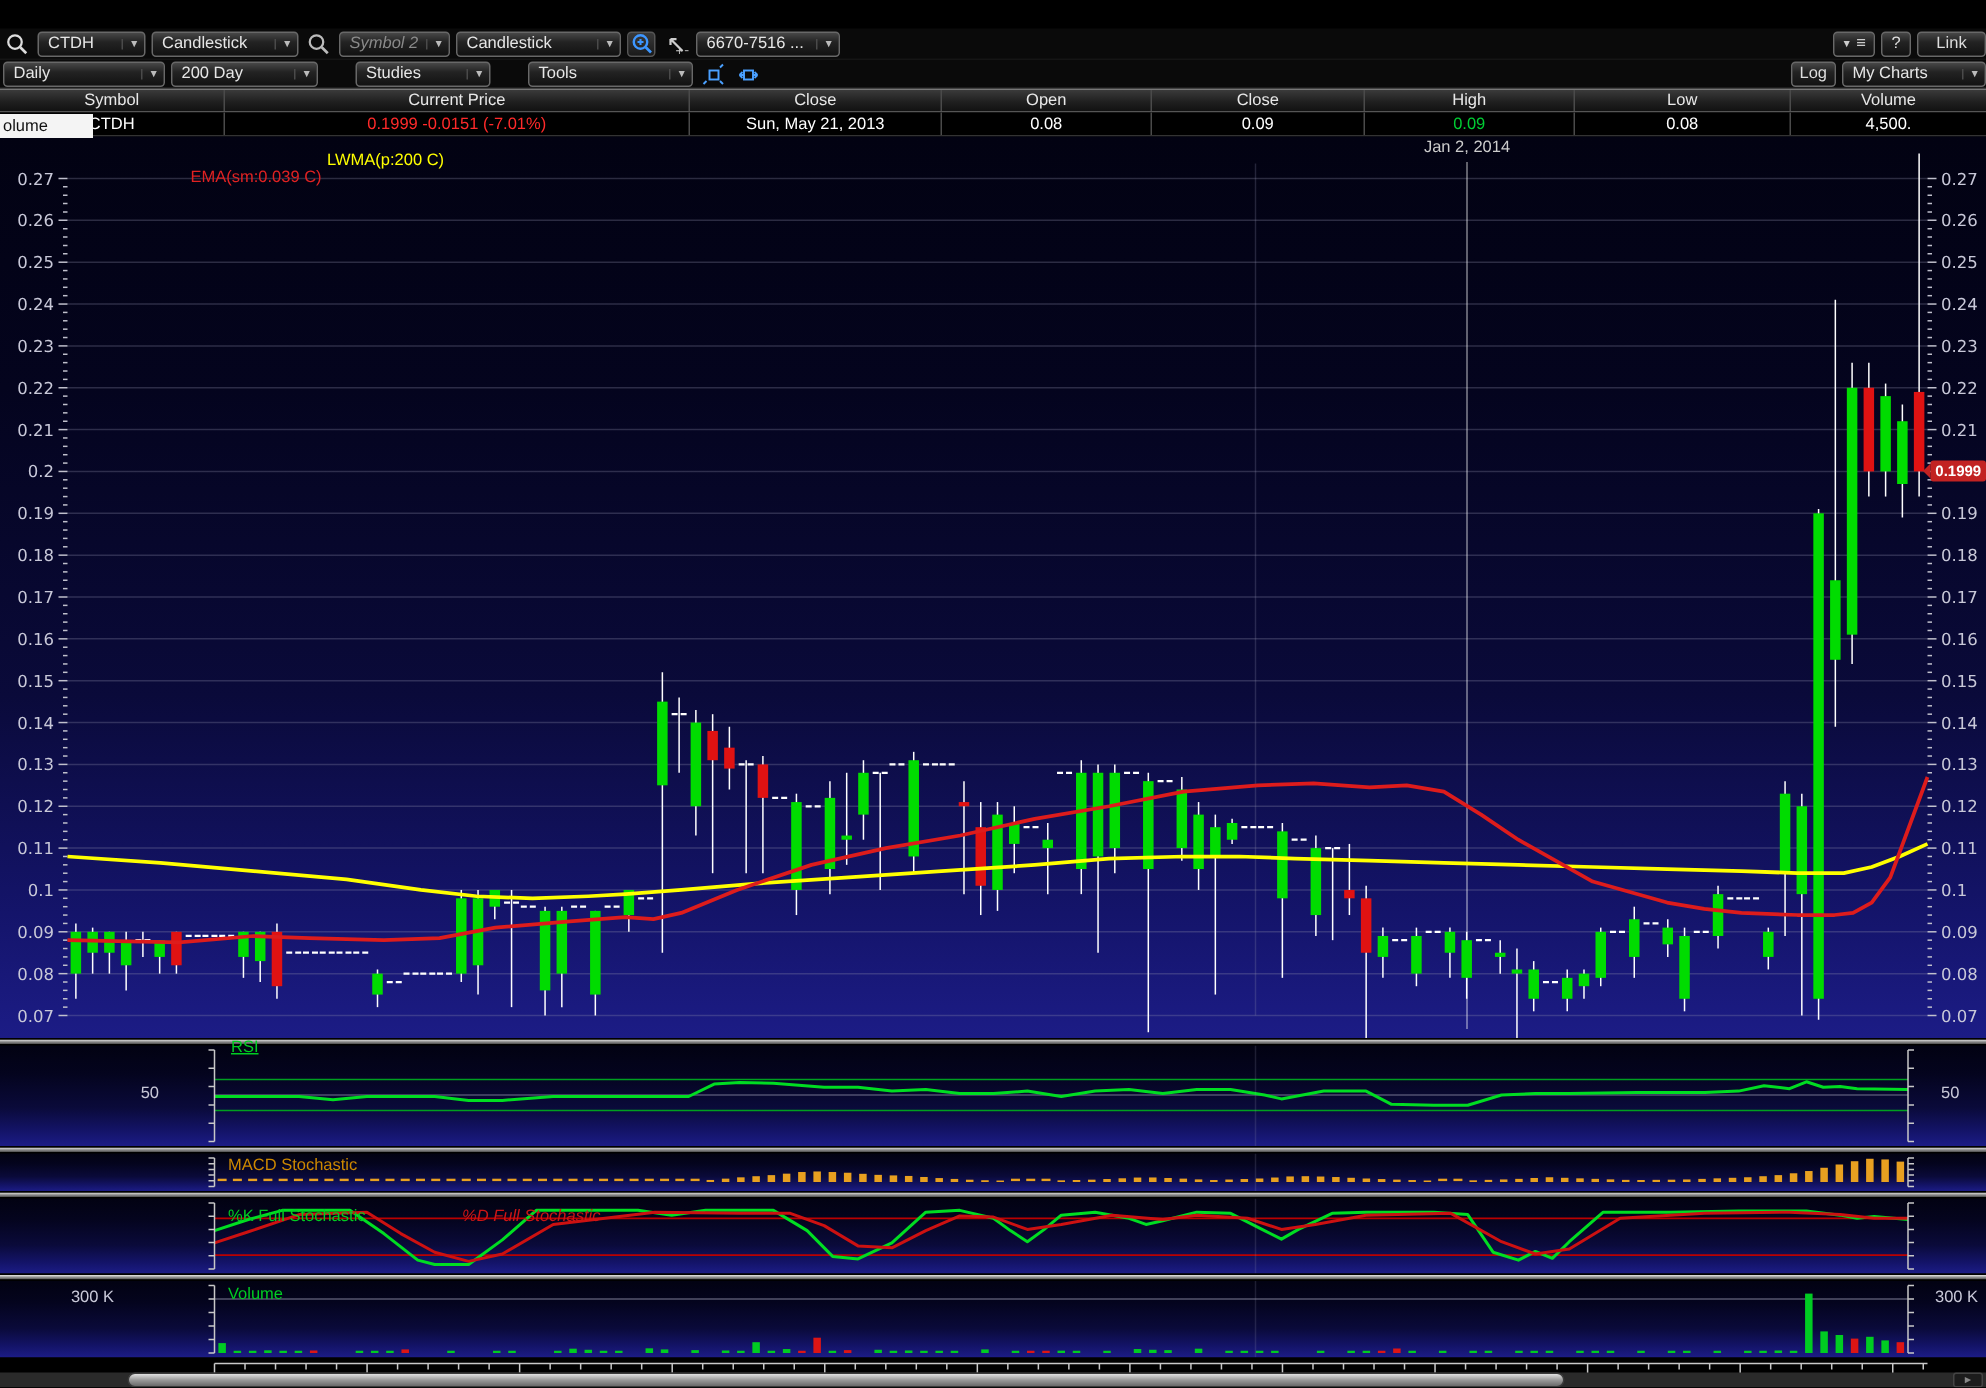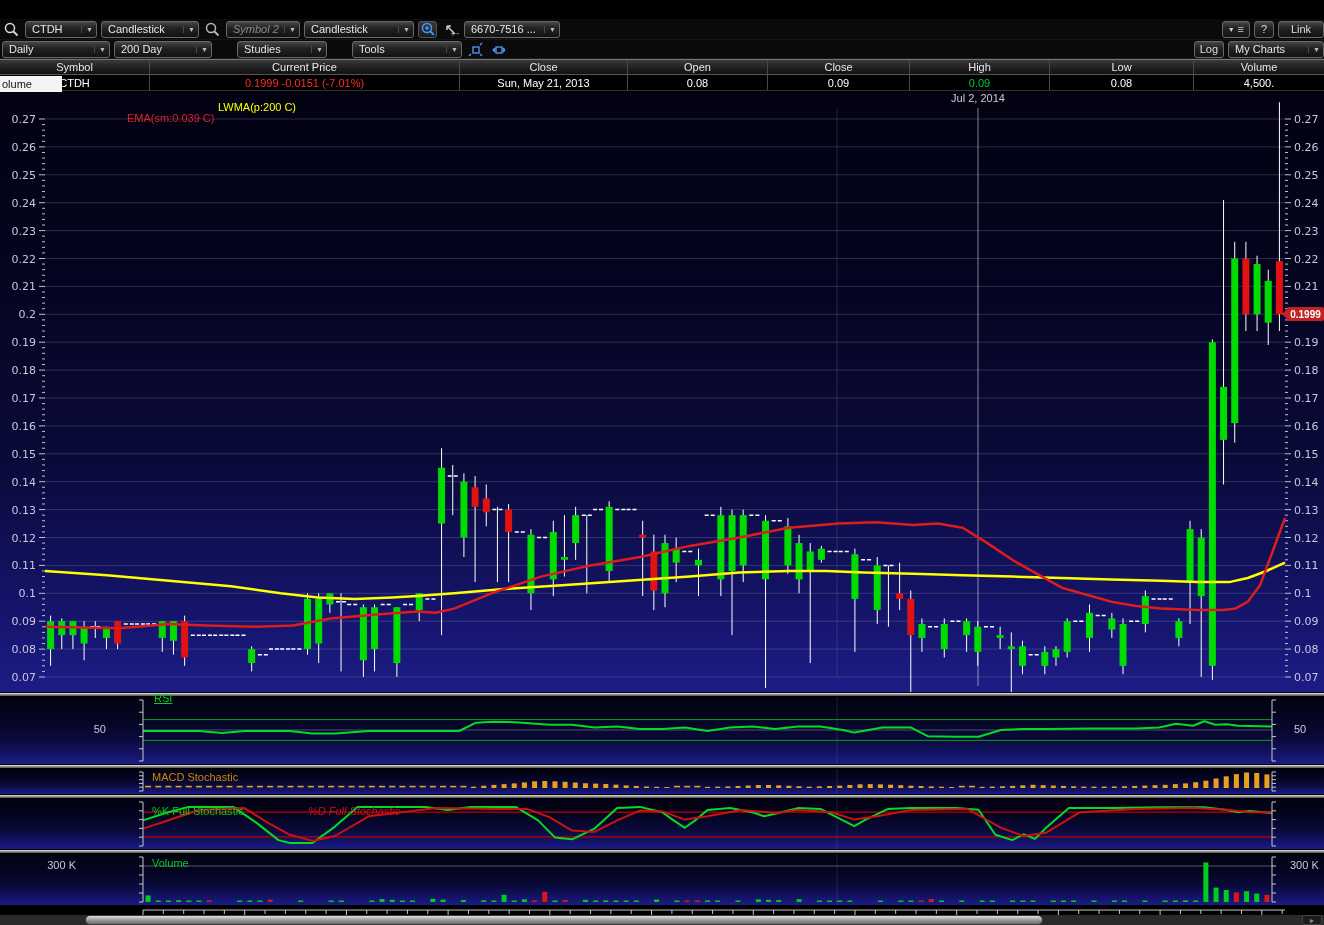--- a/index.html
+++ b/index.html
@@ -675,21 +675,21 @@
           <rect x="1264.7432432432431" y="189.8200000000001" width="7" height="41.84999999999991" fill="#00dc00"></rect>
           <line x1="1279.4144144144143" x2="1279.4144144144143" y1="11.259999999999991" y2="240.04000000000002" stroke="#ffffff" stroke-width="1"></line>
           <rect x="1275.9144144144143" y="170.29000000000008" width="7" height="53.009999999999934" fill="#e01212"></rect>
         </g>
         <path d="M45.0,480.0 L107.0,484.2 L169.0,489.7 L231.0,495.3 L280.6,502.3 L317.8,506.5 L355.0,507.9 L392.2,506.5 L417.0,505.1 L454.2,502.3 L503.8,498.1 L565.8,493.9 L627.8,489.7 L689.8,485.6 L739.4,481.4 L789.0,480.0 L826.2,480.0 L863.4,481.4 L913.0,482.8 L962.6,484.2 L1012.2,485.6 L1061.8,487.0 L1111.4,488.4 L1161.0,489.7 L1198.2,491.1 L1229.2,491.1 L1247.8,487.0 L1266.4,480.0 L1285.0,471.6" stroke="#ffff00" stroke-width="2.5" fill="none" stroke-linejoin="round"></path>
         <path d="M45.0,535.8 L119.4,537.2 L169.0,533.0 L206.2,534.4 L255.8,535.8 L293.0,534.4 L330.2,527.4 L379.8,523.2 L417.0,520.4 L435.6,521.8 L454.2,517.6 L491.4,502.3 L541.0,485.6 L590.6,474.4 L640.2,466.0 L689.8,454.9 L739.4,446.5 L789.0,436.7 L838.6,432.6 L875.8,431.2 L913.0,433.9 L937.8,432.6 L962.6,436.7 L987.4,452.1 L1012.2,468.8 L1037.0,482.8 L1061.8,496.7 L1086.6,503.7 L1111.4,510.7 L1136.2,514.9 L1161.0,517.6 L1198.2,519.0 L1223.0,519.0 L1235.4,517.6 L1247.8,510.7 L1260.2,493.9 L1272.6,460.5 L1285.0,427.0" stroke="#dd1c1c" stroke-width="2.5" fill="none" stroke-linejoin="round"></path>
       </svg>
   </div>
   <div class="overlay-label" id="legend-ema">EMA(sm:0.039 C)</div>
   <div class="overlay-label" id="legend-lwma">LWMA(p:200 C)</div>
-  <div class="overlay-label" id="crosshair-label">Jul 2, 2014</div>
+  <div class="overlay-label" id="crosshair-label">Jan 2, 2014</div>
   <div id="price-tag">0.1999</div>
 
   <div id="sep1" class="separator"></div>
 
   <div id="rsi-panel" class="panel chart-bg">
     <svg id="rsi-svg" width="1324" height="67">
         <line x1="143" x2="1272" y1="33" y2="33" stroke="#9a9ab2" stroke-opacity="0.5"></line>
         <line x1="143" x2="1272" y1="43.4" y2="43.4" stroke="#00a020" stroke-width="1"></line>
         <line x1="143" x2="1272" y1="22.6" y2="22.6" stroke="#00a020" stroke-width="1"></line>
         <path d="M143.0,34.0 L199.4,34.0 L222.0,36.1 L244.6,34.0 L289.8,34.0 L312.4,36.6 L334.9,36.6 L368.8,34.0 L459.1,34.0 L476.1,25.7 L493.0,24.7 L515.6,25.2 L549.4,27.8 L572.0,27.8 L594.6,30.4 L617.2,29.4 L639.8,32.0 L662.3,32.0 L684.9,30.4 L707.5,34.0 L730.1,30.4 L752.7,29.4 L775.2,32.0 L797.8,29.4 L820.4,29.4 L843.0,33.0 L854.3,35.6 L882.5,30.4 L910.7,30.4 L927.7,39.2 L955.9,39.8 L978.5,39.8 L1001.0,33.0 L1023.6,32.0 L1046.2,32.0 L1091.4,31.4 L1136.5,31.4 L1159.1,30.4 L1176.0,26.8 L1193.0,28.8 L1204.3,24.2 L1215.5,27.8 L1226.8,27.3 L1238.1,28.8 L1272.0,29.4" stroke="#00dd22" stroke-width="2" fill="none" stroke-linejoin="round"></path>

